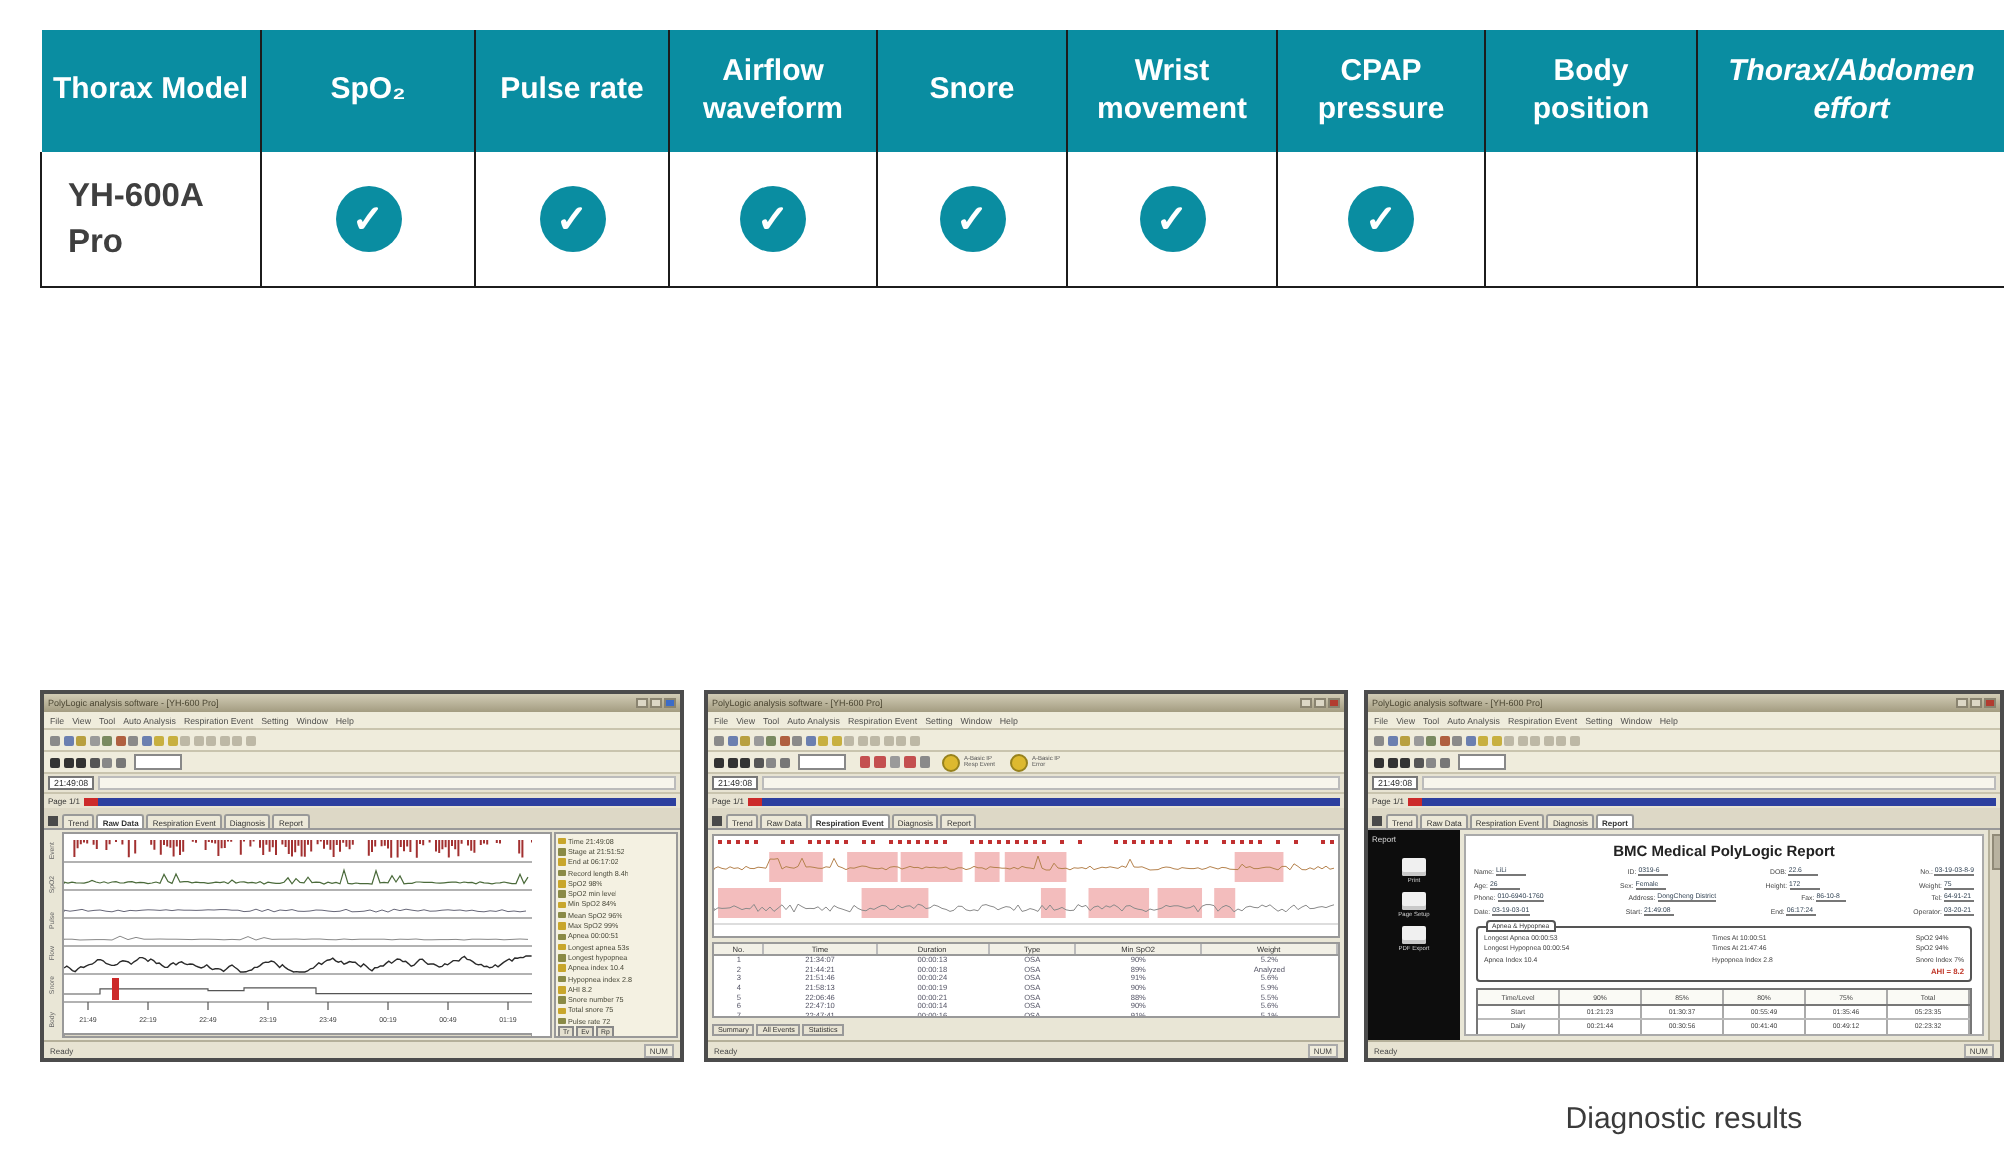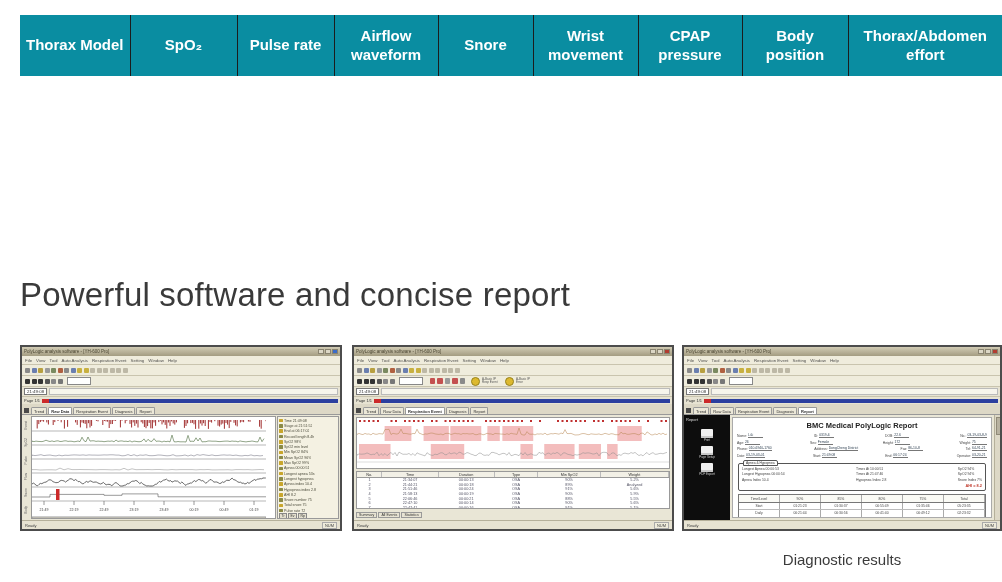--- a/index.html
+++ b/index.html
@@ -4,21 +4,21 @@
 <style>
   html,body{margin:0;padding:0;background:#fff;}
   .page{position:relative;width:1002px;height:582px;background:#fff;overflow:hidden;
         font-family:"Liberation Sans",sans-serif;}
 
   
   table.cmp{position:absolute;left:20px;top:15px;width:982px;border-collapse:collapse;
             table-layout:fixed;}
   table.cmp th{background:#0a8da1;color:#fff;font-weight:bold;font-size:15px;line-height:1.25;
             height:57px;border-right:1.5px solid #1c1c1c;padding:2px 4px;text-align:center;}
-  table.cmp th:last-child{border-right:none;}
+  table.cmp th:last-child{border-right:none;font-style:italic;}
   table.cmp td{height:65px;border-right:1.5px solid #1c1c1c;border-bottom:1.5px solid #1c1c1c;
             text-align:center;vertical-align:middle;background:#fff;}
   table.cmp td:last-child{border-right:none;}
   table.cmp td.model{border-left:1.5px solid #1c1c1c;text-align:left;padding-left:13px;
             font-weight:bold;font-size:16.5px;color:#3f3f3f;line-height:1.35;}
   .check{width:33px;height:33px;border-radius:50%;display:inline-flex;align-items:center;
          justify-content:center;color:#fff;font-size:19px;font-weight:bold;}
 
   
   .heading{position:absolute;left:20px;top:276px;font-size:33px;font-weight:500;color:#3a3a3a;
@@ -150,24 +150,34 @@
           <th>Pulse rate</th>
           <th>Airflow waveform</th>
           <th>Snore</th>
           <th>Wrist movement</th>
           <th>CPAP pressure</th>
           <th>Body position</th>
           <th>Thorax/Abdomen effort</th>
         </tr>
       </thead>
     <tbody id="cmp-body">
+        <tr>
+          <td class="model">YH-600A Pro</td>
+          <td><span class="check" style="background: rgb(10, 141, 161);">✓</span></td>
+          <td><span class="check" style="background: rgb(10, 141, 161);">✓</span></td>
+          <td><span class="check" style="background: rgb(10, 141, 161);">✓</span></td>
+          <td><span class="check" style="background: rgb(10, 141, 161);">✓</span></td>
+          <td><span class="check" style="background: rgb(10, 141, 161);">✓</span></td>
+          <td><span class="check" style="background: rgb(10, 141, 161);">✓</span></td>
+          <td></td>
+          <td></td>
+        </tr>
       </tbody>
   </table>
 
-  <h1 class="heading">Powerful software and concise report</h1>
 
   <div class="shot" id="shot-raw">
       <div class="tbar">
         <div class="ttext">PolyLogic analysis software - [YH-600 Pro]</div>
         <div class="tbtns">
           <div class="tbtn"></div>
           <div class="tbtn"></div>
           <div class="tbtn" style="background: rgb(60, 108, 200);"></div>
         </div>
       </div>

